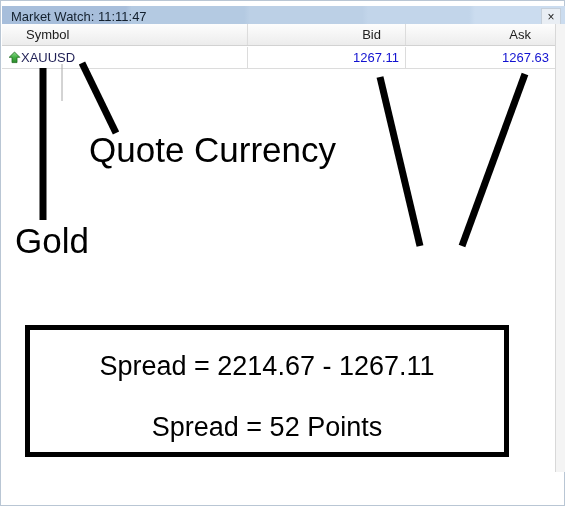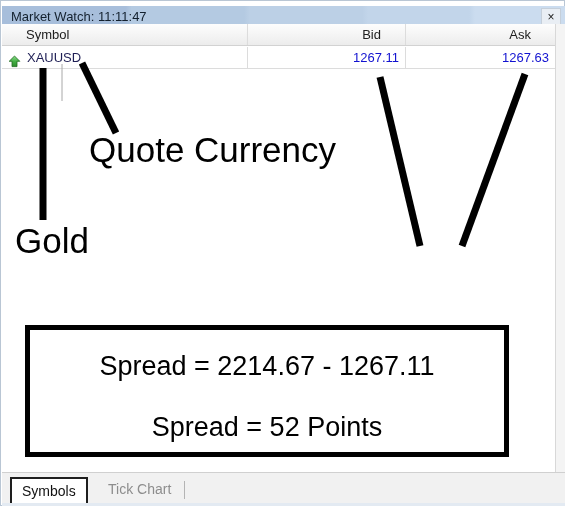--- a/index.html
+++ b/index.html
@@ -124,23 +124,23 @@
     line-height: 21px;
     padding: 0 6px;
     white-space: nowrap;
   }
   .td-symbol { left: 0px;   width: 244px; text-align: left; color: #1f1f55; }
   .td-bid    { left: 245px; width: 158px; text-align: right; color: #1212d0; border-left: 1px solid #dcdcdc; }
   .td-ask    { left: 403px; width: 150px; text-align: right; color: #1212d0; border-left: 1px solid #dcdcdc; }
 
   .symbol-cell-inner {
     display: flex;
-    align-items: flex-end;
+    align-items: center;
     height: 21px;
-    gap: 6px;
+    gap: 0;
   }
   .arrow-icon {
     width: 13px;
     height: 13px;
     flex: 0 0 13px;
     display: block;
   }
 
   
   .right-gutter {
@@ -308,21 +308,15 @@
     </svg>
 
     <div class="annot annot-quote-currency">Quote Currency</div>
     <div class="annot annot-gold">Gold</div>
 
     <div class="spread-box">
       <div class="spread-line spread-line-1">Spread = 2214.67 - 1267.11</div>
       <div class="spread-line spread-line-2">Spread = 52 Points</div>
     </div>
 
-    <div class="tabstrip">
-      <div class="tab tab-active">Symbols</div>
-      <div class="tab tab-inactive">Tick Chart</div>
-      <div class="tab-divider"></div>
-      <div class="tabstrip-bottomline"></div>
-    </div>
 
   </div>
 </div>
 
 </body></html>

